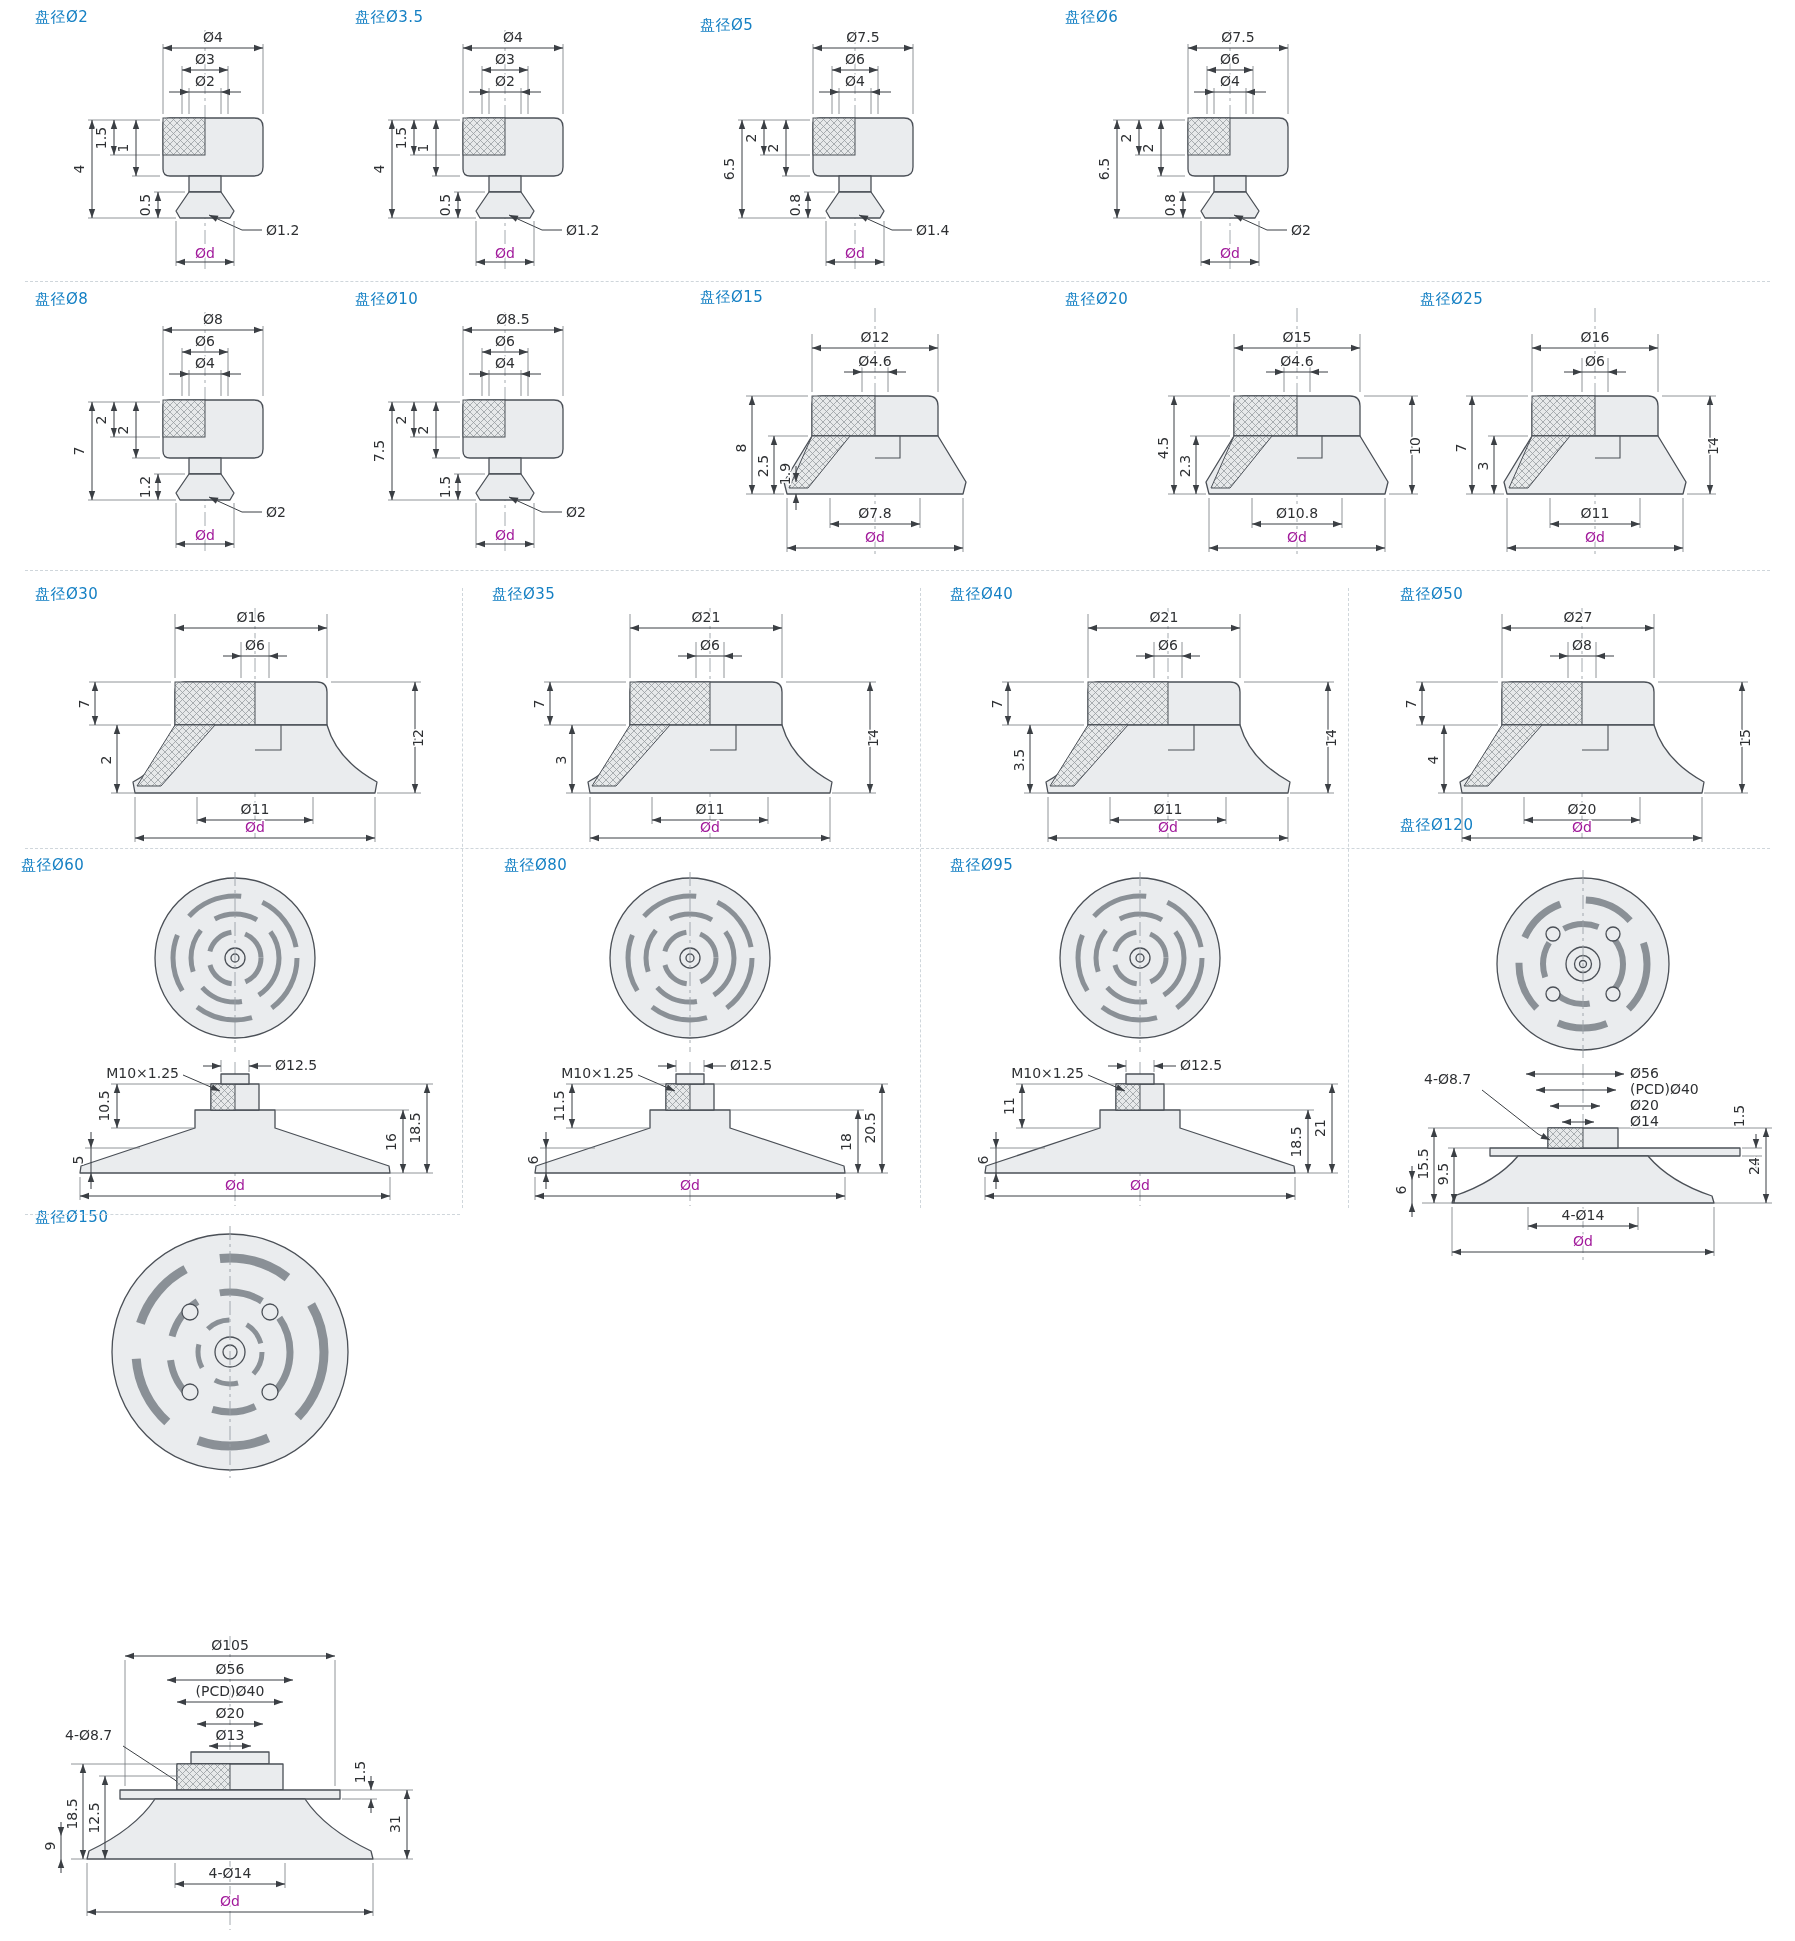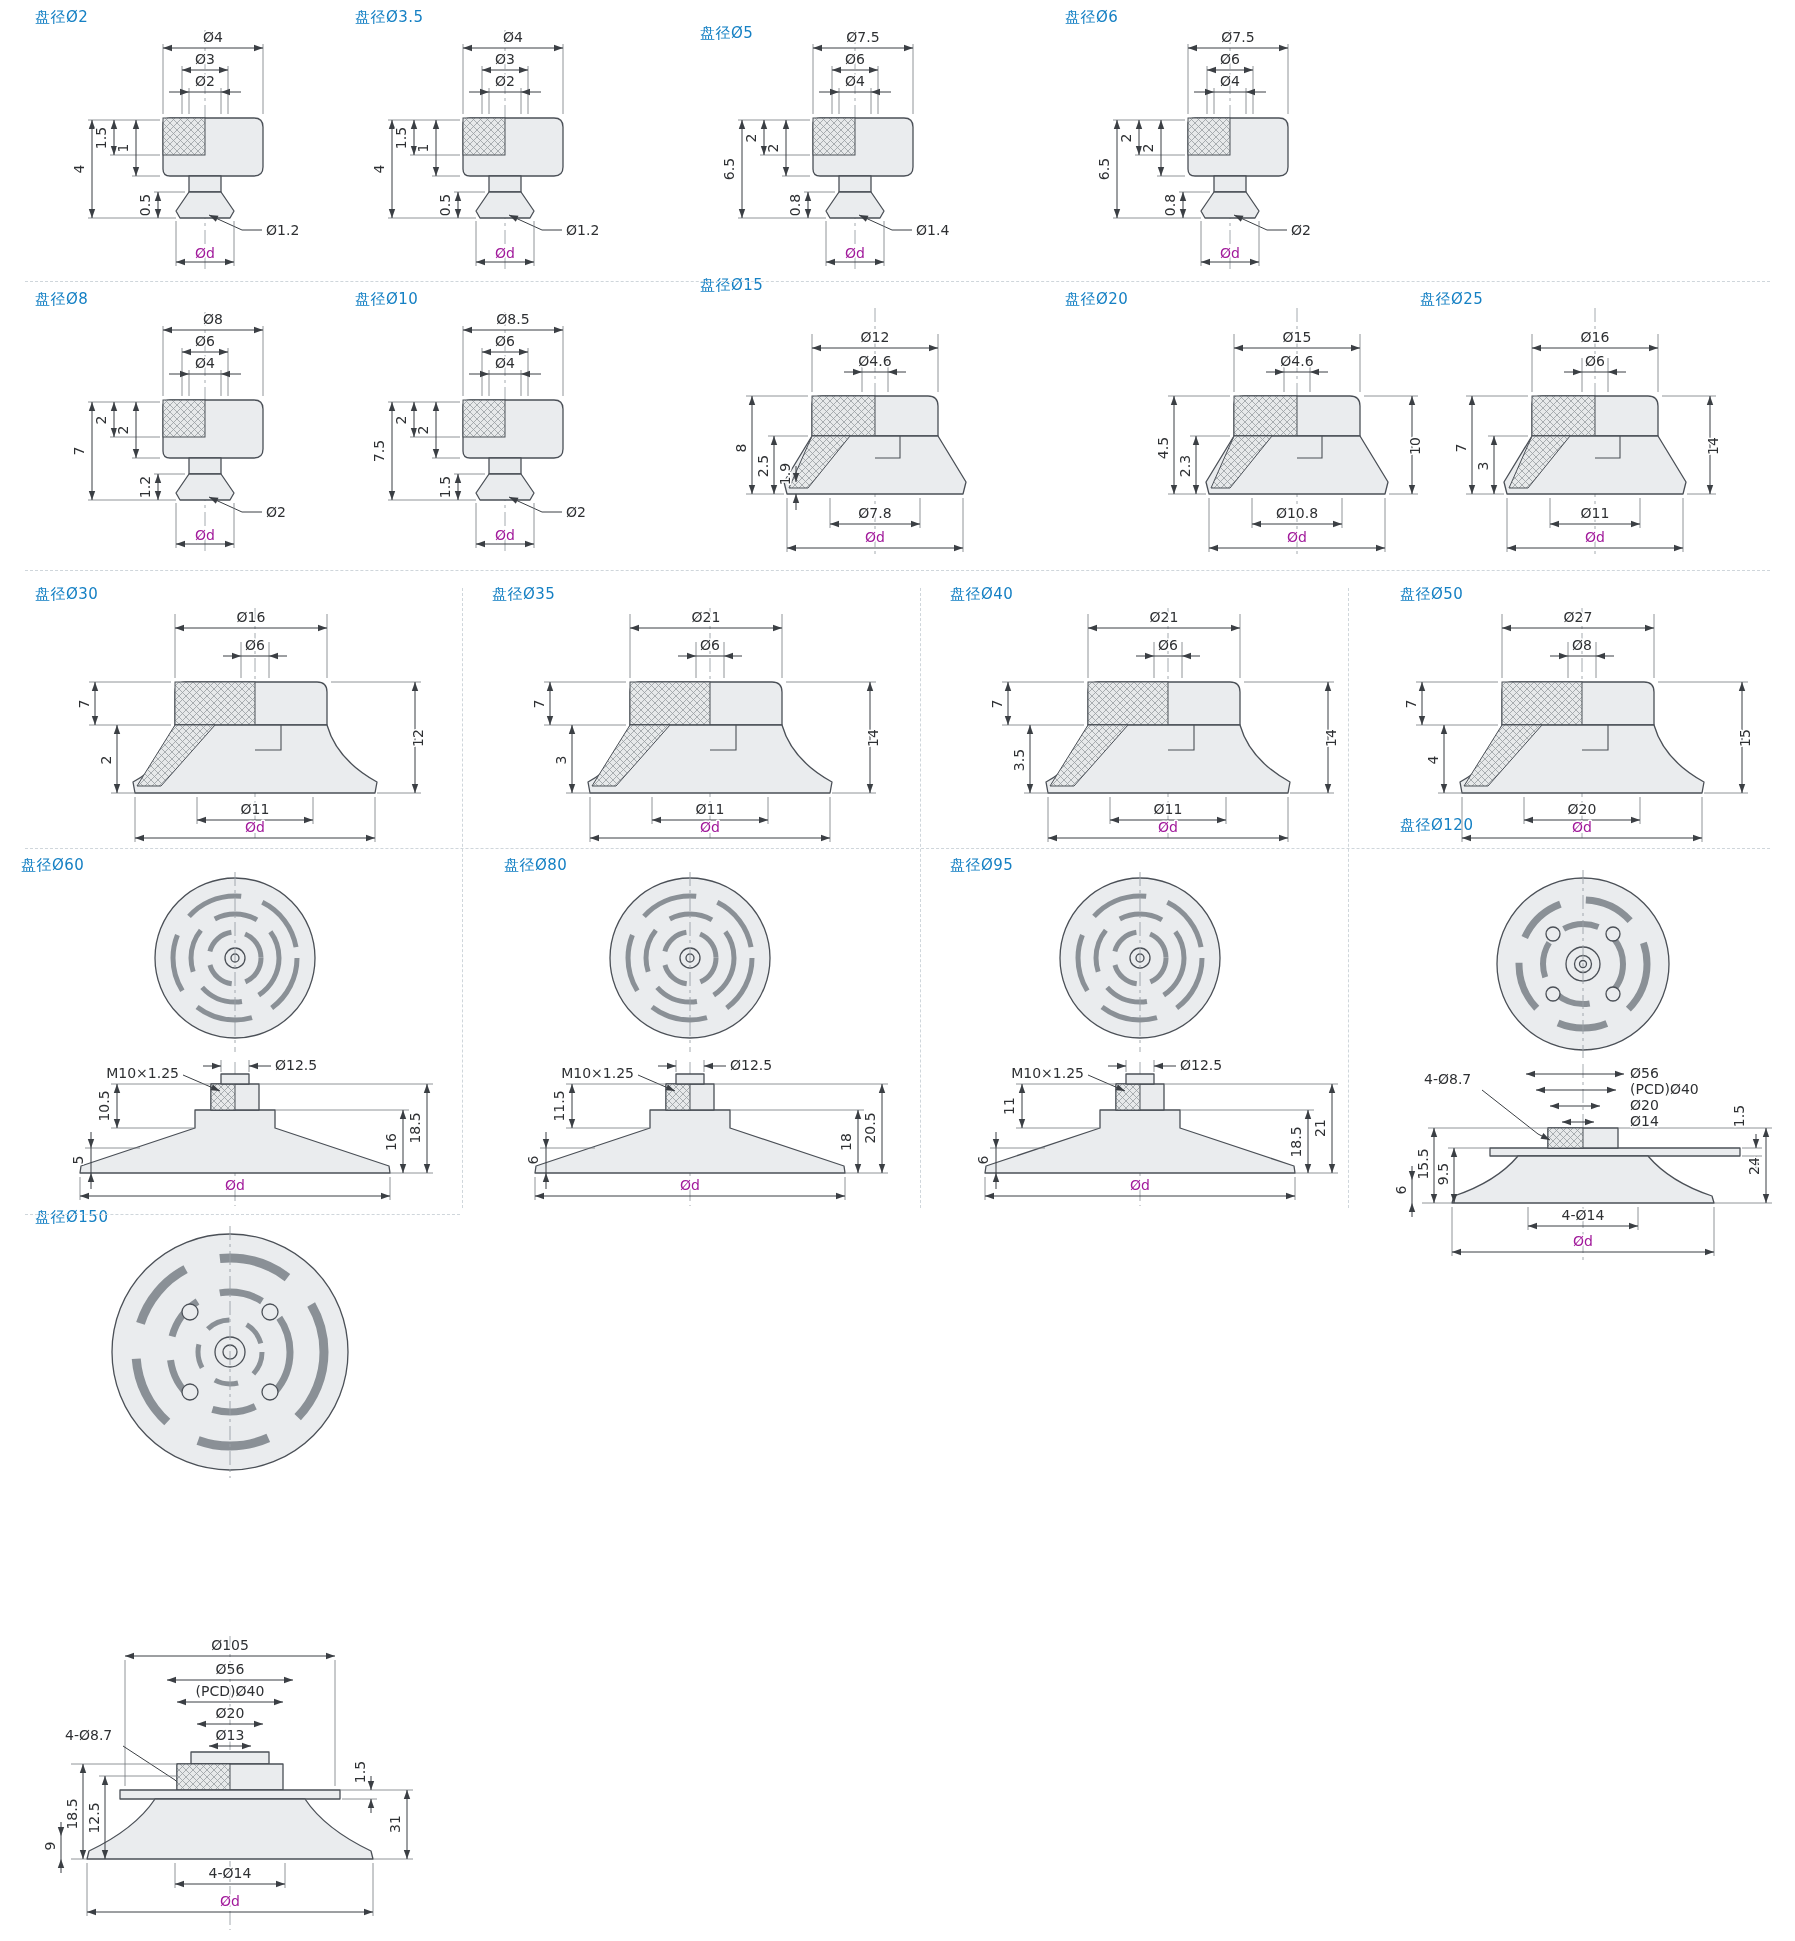--- a/index.html
+++ b/index.html
@@ -265,25 +265,25 @@
       <line class="xl" x1="348" y1="639" x2="348" y2="692"></line>
       <line class="dl" x1="62" y1="688" x2="348" y2="688" marker-start="url(#ar)" marker-end="url(#ar)"></line>
     </g>
   </defs>
 </svg>
 
 <div id="page">
 
   <div class="title" style="left:35px;top:8px">盘径Ø2</div>
   <div class="title" style="left:355px;top:8px">盘径Ø3.5</div>
-  <div class="title" style="left:700px;top:24px">盘径Ø5</div>
+  <div class="title" style="left:700px;top:16px">盘径Ø5</div>
   <div class="title" style="left:1065px;top:8px">盘径Ø6</div>
   <div class="title" style="left:35px;top:290px">盘径Ø8</div>
   <div class="title" style="left:355px;top:290px">盘径Ø10</div>
-  <div class="title" style="left:700px;top:276px">盘径Ø15</div>
+  <div class="title" style="left:700px;top:288px">盘径Ø15</div>
   <div class="title" style="left:1065px;top:290px">盘径Ø20</div>
   <div class="title" style="left:1420px;top:290px">盘径Ø25</div>
   <div class="title" style="left:35px;top:585px">盘径Ø30</div>
   <div class="title" style="left:492px;top:585px">盘径Ø35</div>
   <div class="title" style="left:950px;top:585px">盘径Ø40</div>
   <div class="title" style="left:1400px;top:585px">盘径Ø50</div>
   <div class="title" style="left:21px;top:856px">盘径Ø60</div>
   <div class="title" style="left:504px;top:856px">盘径Ø80</div>
   <div class="title" style="left:950px;top:856px">盘径Ø95</div>
   <div class="title" style="left:1400px;top:816px">盘径Ø120</div>

